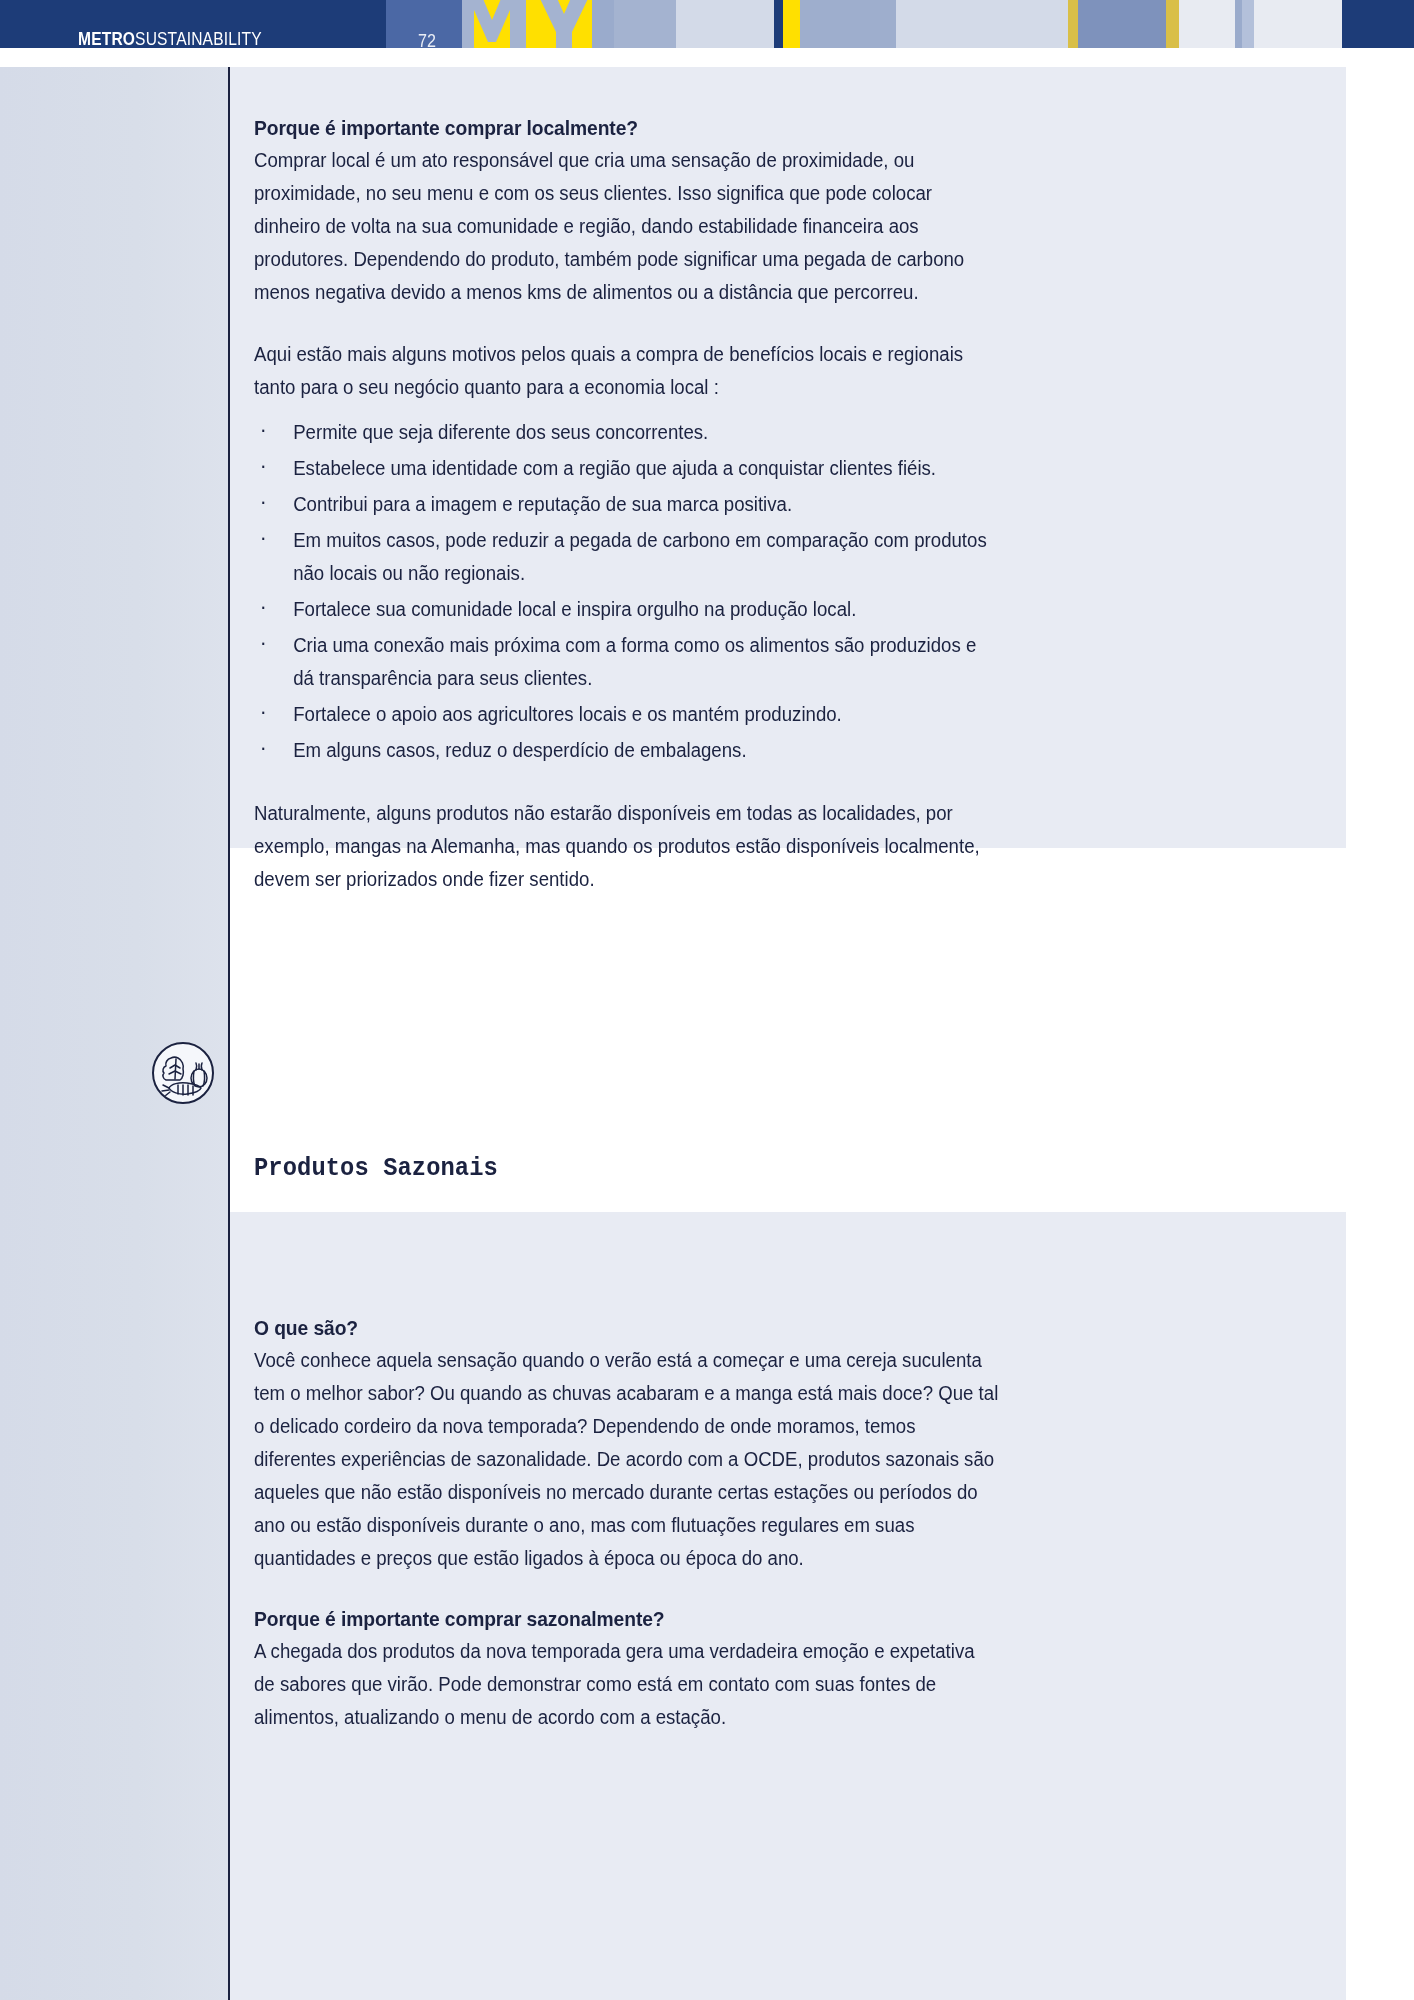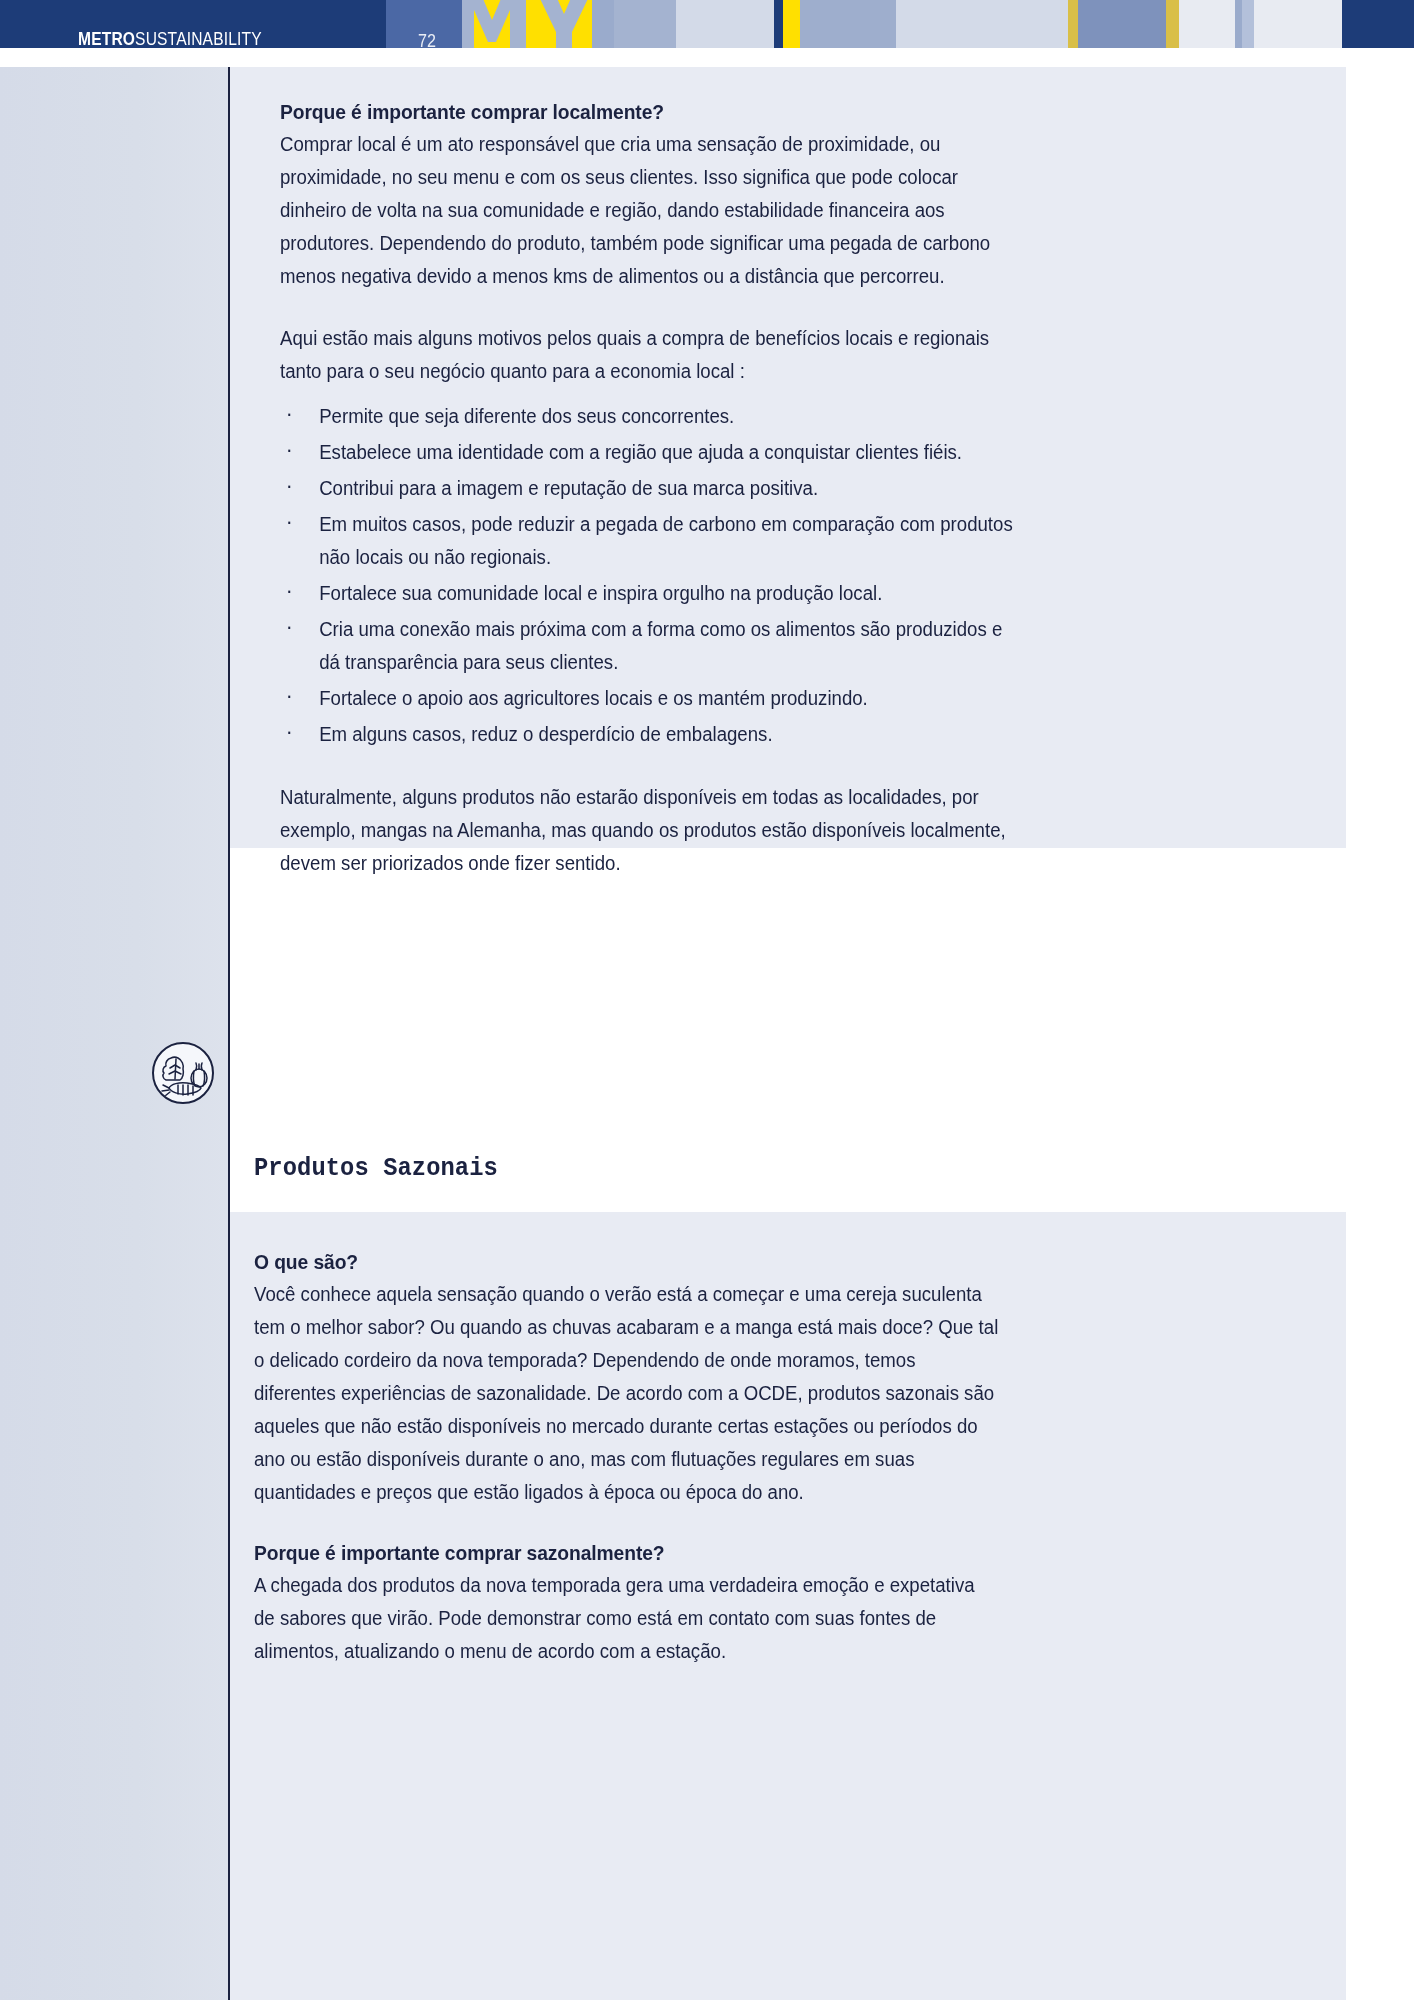--- a/index.html
+++ b/index.html
@@ -218,21 +218,21 @@
     <div class="page-number">72</div>
   </div>
 
   <div class="left-margin"></div>
   <div class="right-margin"></div>
   <div class="column-rule"></div>
 
   <div class="tint" style="left:230px; top:67px;  width:1116px; height:781px;"></div>
   <div class="tint" style="left:230px; top:1212px; width:1116px; height:1000px;"></div>
 
-  <div class="col" style="top:100px;margin-left:26px;">
+  <div class="col" style="top:116px;">
     <h2 class="h-sub">Porque é importante comprar localmente?</h2>
 
     <p class="body">Comprar local é um ato responsável que cria uma sensação de proximidade, ou proximidade, no seu menu e com os seus clientes. Isso significa que pode colocar dinheiro de volta na sua comunidade e região, dando estabilidade financeira aos produtores. Dependendo do produto, também pode significar uma pegada de carbono menos negativa devido a menos kms de alimentos ou a distância que percorreu.</p>
 
     <p class="body" style="margin-top:29px;">Aqui estão mais alguns motivos pelos quais a compra de benefícios locais e regionais tanto para o seu negócio quanto para a economia local :</p>
 
     <ul class="bullets">
       <li>Permite que seja diferente dos seus concorrentes.</li>
       <li>Estabelece uma identidade com a região que ajuda a conquistar clientes fiéis.</li>
       <li>Contribui para a imagem e reputação de sua marca positiva.</li>
@@ -243,21 +243,21 @@
       <li>Em alguns casos, reduz o desperdício de embalagens.</li>
     </ul>
 
     <p class="body" style="margin-top:30px;">Naturalmente, alguns produtos não estarão disponíveis em todas as localidades, por exemplo, mangas na Alemanha, mas quando os produtos estão disponíveis localmente, devem ser priorizados onde fizer sentido.</p>
   </div>
 
   <div class="col" style="top:1154px;font-family:Liberation Mono, monospace;">
     <h1 class="h-section">Produtos Sazonais</h1>
   </div>
 
-  <div class="col" style="top:1250px;">
+  <div class="col" style="top:1316px;">
     <h2 class="h-sub">O que são?</h2>
 
     <p class="body">Você conhece aquela sensação quando o verão está a começar e uma cereja suculenta tem o melhor sabor? Ou quando as chuvas acabaram e a manga está mais doce? Que tal o delicado cordeiro da nova temporada? Dependendo de onde moramos, temos diferentes experiências de sazonalidade. De acordo com a OCDE, produtos sazonais são aqueles que não estão disponíveis no mercado durante certas estações ou períodos do ano ou estão disponíveis durante o ano, mas com flutuações regulares em suas quantidades e preços que estão ligados à época ou época do ano.</p>
 
     <h2 class="h-sub" style="margin-top:32px;">Porque é importante comprar sazonalmente?</h2>
 
     <p class="body">A chegada dos produtos da nova temporada gera uma verdadeira emoção e expetativa de sabores que virão. Pode demonstrar como está em contato com suas fontes de alimentos, atualizando o menu de acordo com a estação.</p>
   </div>
 
   <div class="veg-badge">

